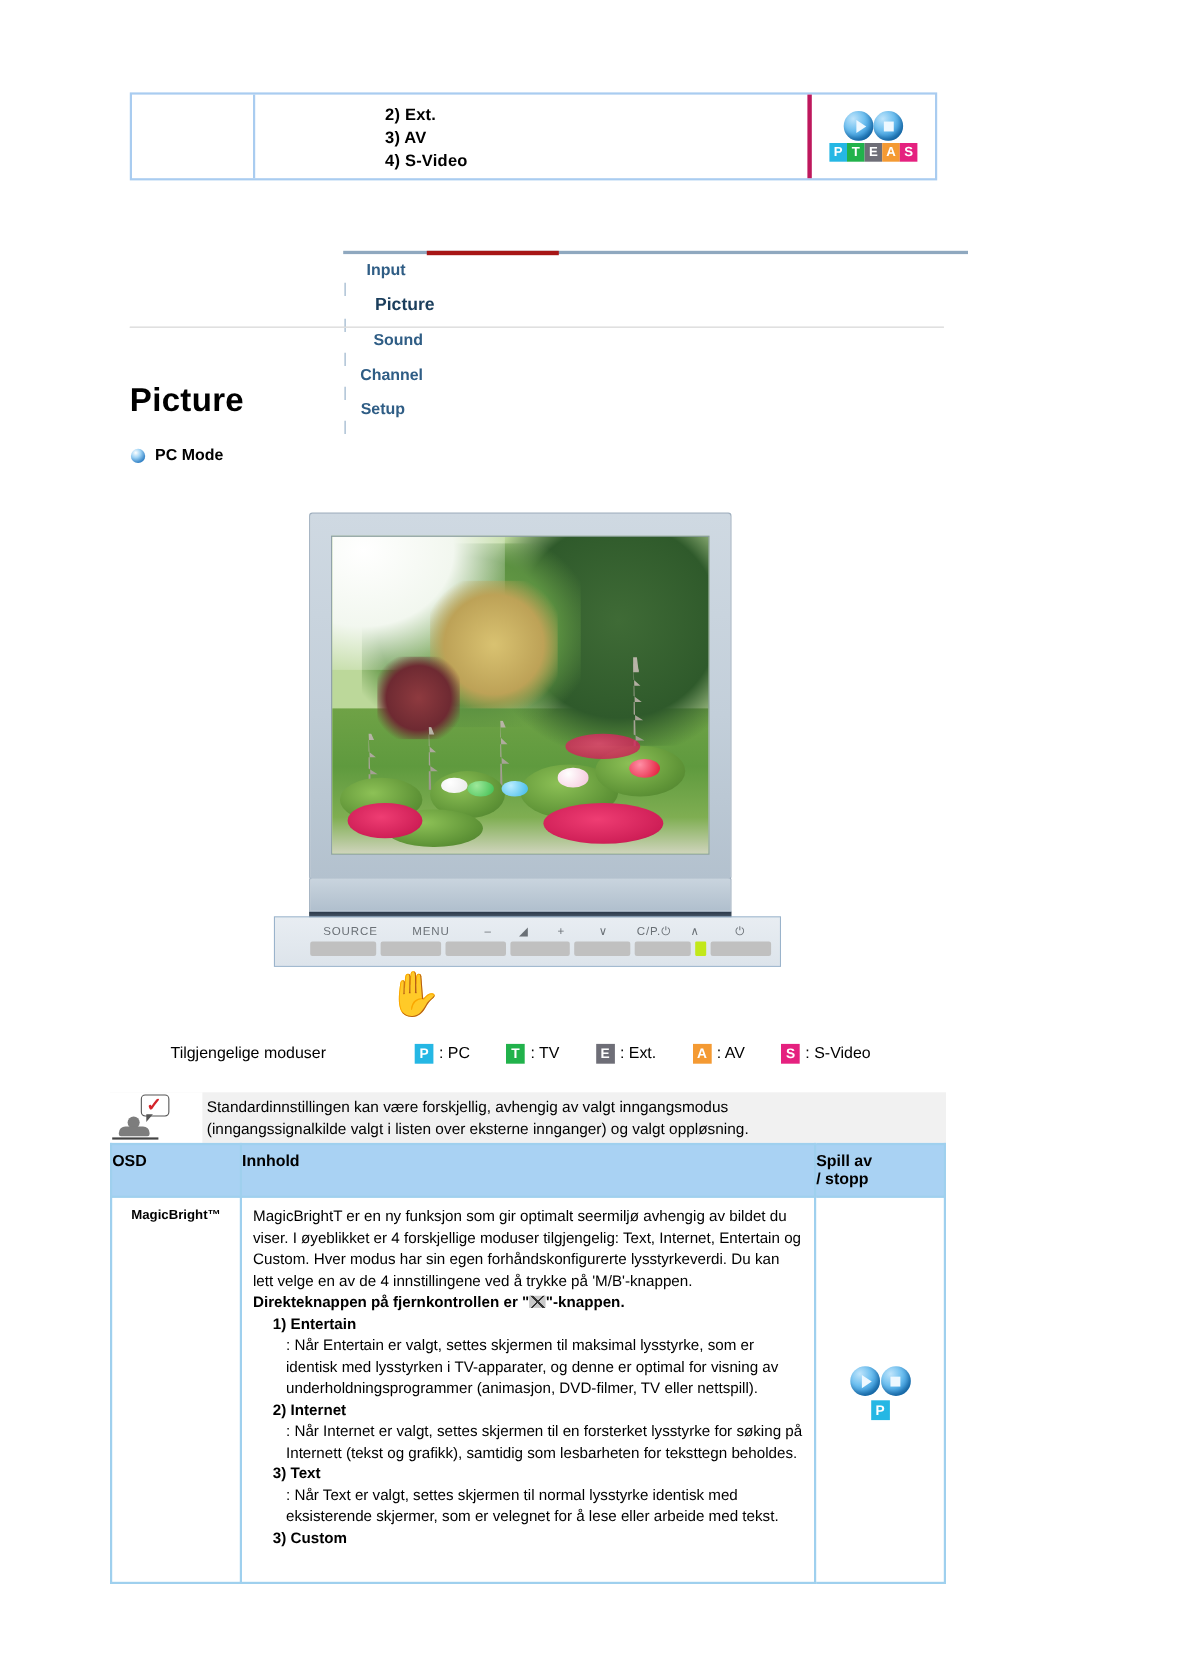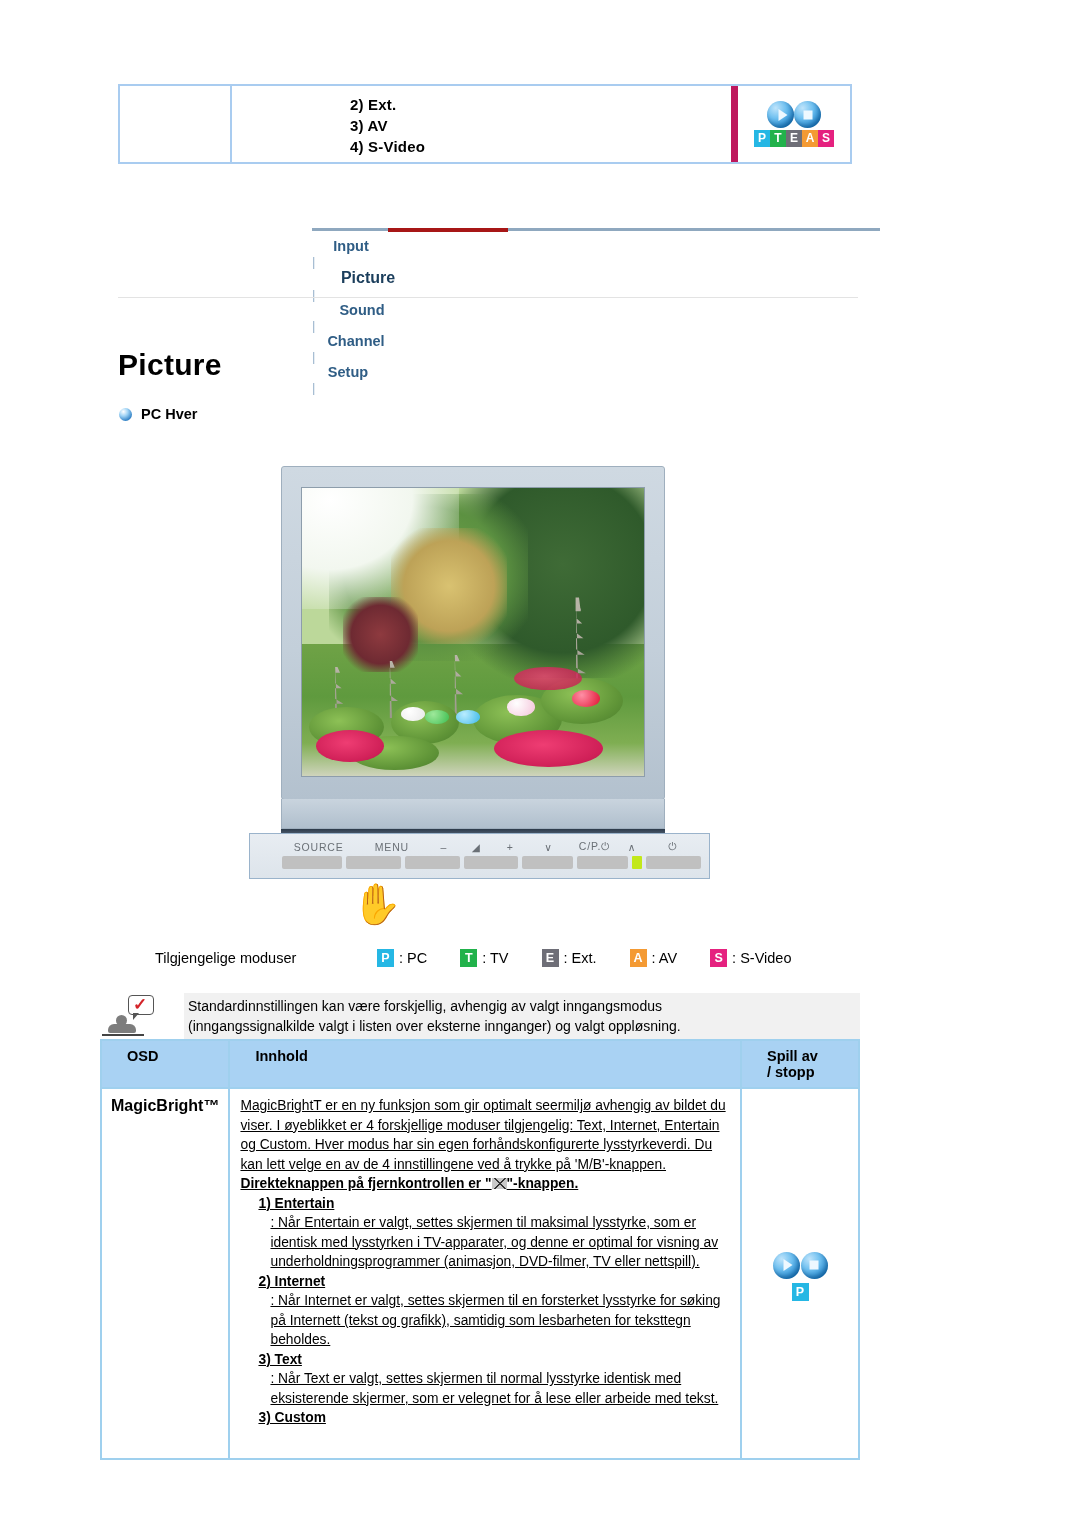--- a/index.html
+++ b/index.html
@@ -22,21 +22,21 @@
     width: 734px; height: 80px;
     border: 2px solid #a9ccf0;
     display: flex;
   }
   .top-box .col-left {
     width: 112px;
     border-right: 2px solid #a9ccf0;
   }
   .top-box .col-mid {
     flex: 1;
-    border-right: 7px solid #be185d;
+    border-right: 4px solid #be185d;
     padding: 8px 3px 0 118px;
   }
   .top-box .col-right {
     width: 112px;
     display: flex; align-items: center; justify-content: center;
   }
   .top-line {
     font-size: 15px; font-weight: bold; line-height: 21px;
     letter-spacing: .2px;
   }
@@ -291,29 +291,29 @@
   .tbl th, .tbl td {
     border: 2px solid #9fd0ee;
     vertical-align: top;
     padding: 6px 9px;
   }
   .tbl thead th {
     background: #a9d2f3;
     font-weight: bold;
     text-align: left;
     font-size: 14.5px;
-    padding: 7px 25px;
+    padding: 7px 0;
   }
   .col-osd { width: 118px; }
   .col-play { width: 118px; }
   .tbl td.osd-cell {
     font-weight: bold; text-align: center; padding-top: 8px;
-    font-size: 16px;
-  }
-  .tbl td.body-cell { line-height: 19.5px; padding: 7px 10px 30px 10px; text-decoration: underline; }
+    font-size: 12px;
+  }
+  .tbl td.body-cell { line-height: 19.5px; padding: 7px 10px 30px 10px; }
   .tbl td.play-cell { text-align: center; vertical-align: middle; }
 
   .b { font-weight: bold; }
   .indent { padding-left: 18px; display: block; }
   .indent2 { padding-left: 30px; display: block; }
   .mb-icon-inline {
     display: inline-block; width: 15px; height: 11px;
     vertical-align: -1px;
     background:
       linear-gradient(135deg, transparent 48%, #333 48%, #333 56%, transparent 56%),
@@ -371,21 +371,21 @@
     <div class="tab-sep">|</div>
   </div>
 </div>
 
 <div class="hr-main"></div>
 
 <div class="page-title">Picture</div>
 
 <div class="pcmode">
   <div class="bullet-ball"></div>
-  <div class="pcmode-label">PC Hver</div>
+  <div class="pcmode-label">PC Mode</div>
 </div>
 
 <div class="monitor">
   <div class="mon-bezel">
     <div class="mon-screen">
       <div class="sc">
         <div class="ground"></div>
         <div class="tree-dark"></div>
         <div class="tree-mid"></div>
         <div class="sky"></div>

